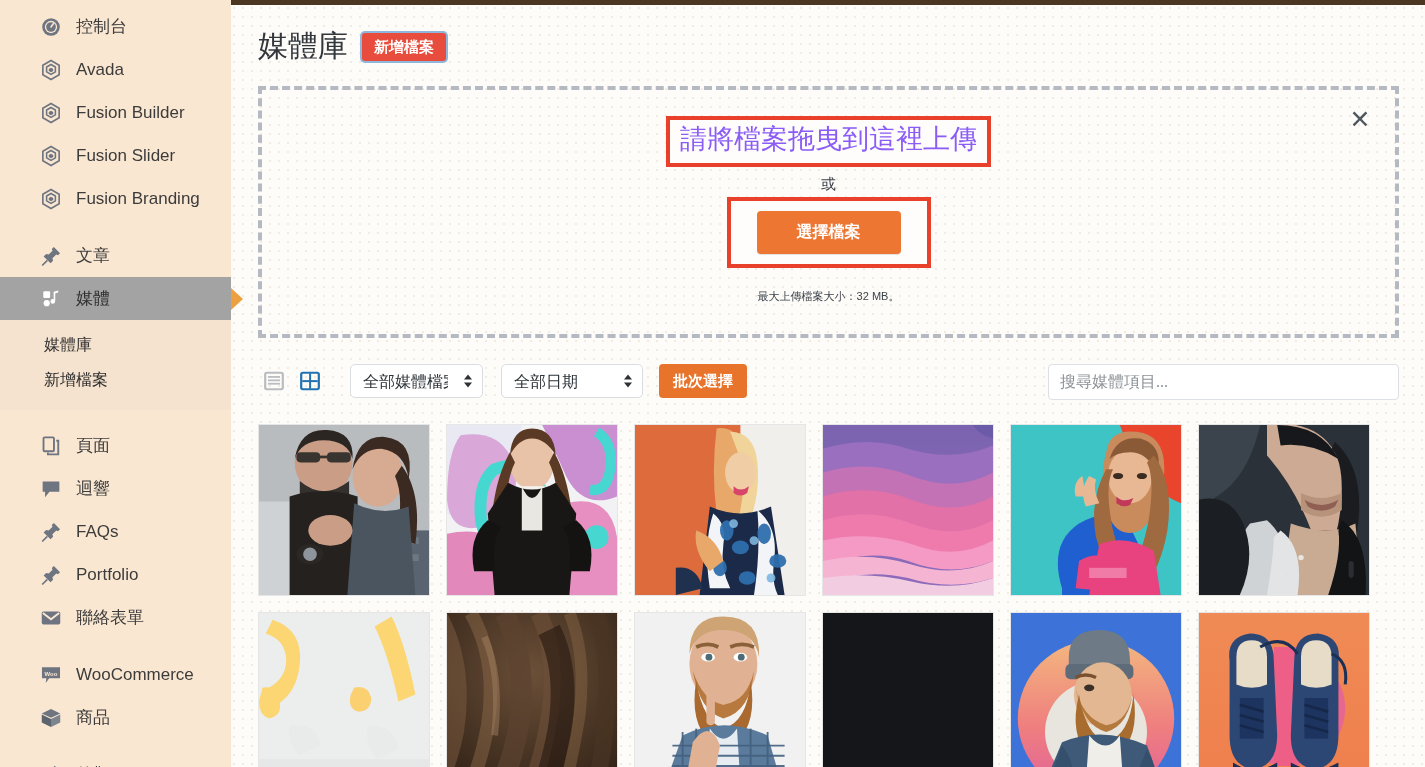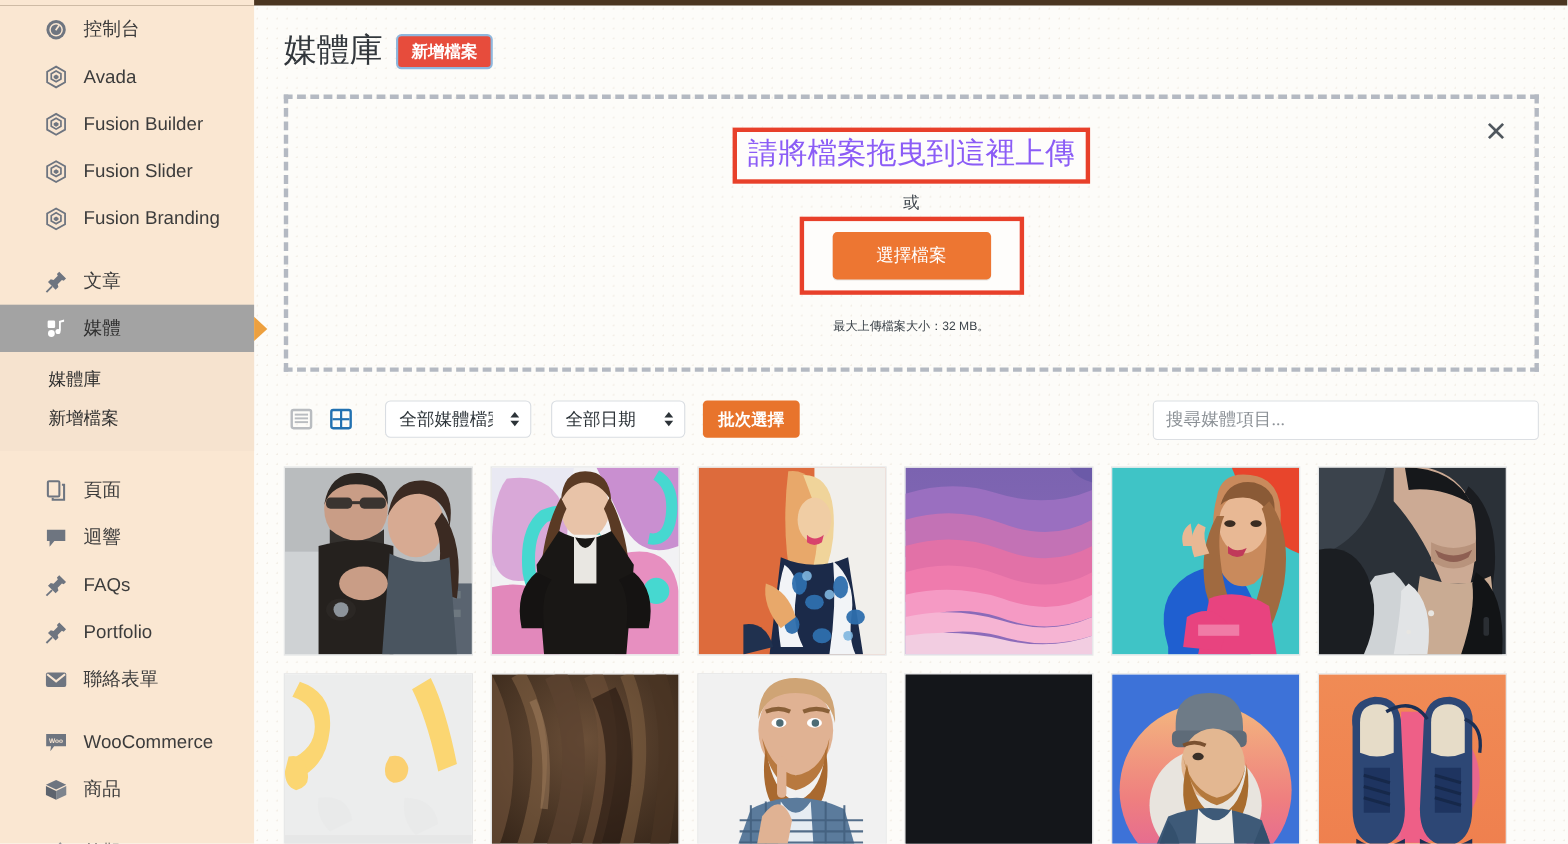--- a/index.html
+++ b/index.html
@@ -167,21 +167,21 @@
     display: inline-block;
     border: 4px solid #e8402a;
     padding: 10px 26px;
     background: #fefdfb;
   }
   #select-files-btn {
     display: inline-block;
     background: #ed7632;
     color: #fff;
     font-size: 16px;
-    font-weight: normal;
+    font-weight: bold;
     border: none;
     border-radius: 4px;
     padding: 11px 40px;
     cursor: pointer;
     box-shadow: 0 1px 0 rgba(0,0,0,.10);
   }
   #max-size {
     font-size: 11px;
     color: #3c434a;
     margin-top: 21px;
@@ -212,21 +212,21 @@
     border-radius: 5px;
     background: #fff;
     color: #2c3338;
     font-size: 16px;
     font-family: "Liberation Sans", sans-serif;
     padding: 0 34px 0 12px;
     cursor: pointer;
     outline: none;
   }
   #filter-type-select { width: 133px; }
-  #filter-date-select { width: 122px; }
+  #filter-date-select { width: 142px; }
   .sel-arrows {
     position: absolute;
     right: 11px; top: 50%;
     transform: translateY(-50%);
     pointer-events: none;
     display: flex; flex-direction: column;
     line-height: 0;
   }
   .sel-arrows span {
     display: block;

